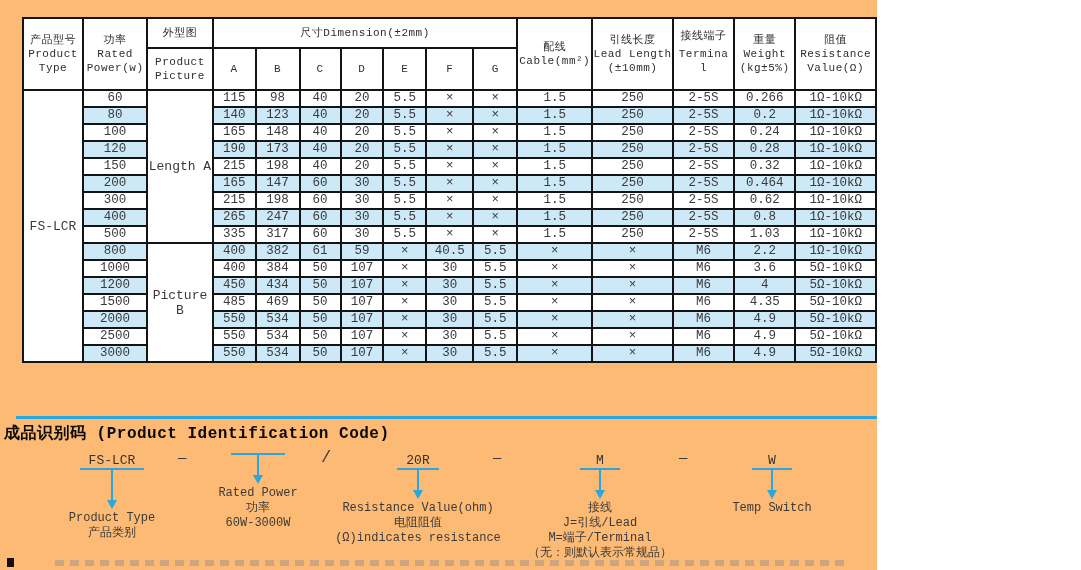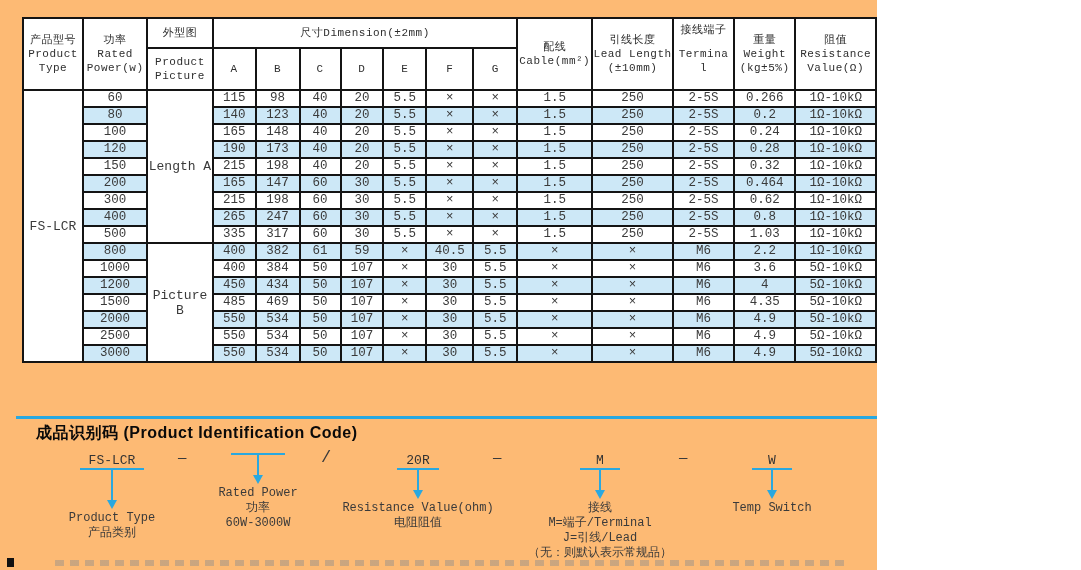--- a/index.html
+++ b/index.html
@@ -10,26 +10,26 @@
   .spec-table{position:absolute;left:22px;top:17px;border-collapse:collapse;table-layout:fixed;}
   .spec-table th,.spec-table td{border:2px solid #141414;text-align:center;vertical-align:middle;
         padding:0;font-weight:normal;background:#fff;}
   .spec-table th{font-size:11px;line-height:14px;color:#2e2e2e;letter-spacing:0.5px;}
   .spec-table td{font-size:12.5px;height:15px;line-height:15px;color:#3a3a3a;}
   .spec-table .hrow1 th{height:28px;}
   .spec-table .hrow2 th{height:40px;}
   tr.hl td{background:#cde8f7;}
   td.merged{background:#fff !important;font-size:13px;}
   .h-line{display:block;}
-  .th-narrow{width:52px;margin:10px auto;word-break:break-all;}
+  .th-narrow{width:52px;margin:4px auto;word-break:break-all;}
 
   
   .blue-rule{position:absolute;left:16px;top:416px;width:1049px;height:3px;background:#29a8e0;}
-  .section-title{position:absolute;left:36px;top:423px;
-        font-family:Liberation Sans, sans-serif;font-weight:bold;
+  .section-title{position:absolute;left:4px;top:423px;
+        font-family:Liberation Mono, monospace;font-weight:bold;
         font-size:16px;color:#0a0a0a;letter-spacing:0.5px;}
 
   .code-block{position:absolute;top:453px;width:260px;text-align:center;}
   .code-text{font-size:13px;height:15px;line-height:15px;color:#333;}
   .underline{height:2px;background:#29a8e0;margin:0 auto;}
   .stem{display:block;width:2px;background:#29a8e0;margin:0 auto;}
   .head{display:block;width:0;height:0;border-left:5px solid transparent;
         border-right:5px solid transparent;border-top:9px solid #29a8e0;margin:0 auto;}
   .labels{margin-top:2px;font-size:12px;line-height:15px;color:#3a3a3a;}
   .sep{position:absolute;top:450px;font-size:14px;color:#3a3a3a;}
@@ -396,34 +396,35 @@
   <span class="sep slash" style="left:321px">/</span>
 
   <div class="code-block" style="left:288px">
     <div class="code-text">20R</div>
     <div class="underline" style="width:42px"></div>
     <span class="stem" style="height:20px"></span>
     <span class="head"></span>
     <div class="labels">
       <div>Resistance Value(ohm)</div>
       <div>电阻阻值</div>
+      <div>(Ω)indicates resistance</div>
     </div>
   </div>
 
   <span class="sep" style="left:493px">—</span>
 
   <div class="code-block" style="left:470px">
     <div class="code-text">M</div>
     <div class="underline" style="width:40px"></div>
     <span class="stem" style="height:20px"></span>
     <span class="head"></span>
     <div class="labels">
       <div>接线</div>
+      <div>J=引线/Lead</div>
       <div>M=端子/Terminal</div>
-      <div>J=引线/Lead</div>
       <div>（无：则默认表示常规品）</div>
     </div>
   </div>
 
   <span class="sep" style="left:679px">—</span>
 
   <div class="code-block" style="left:642px">
     <div class="code-text">W</div>
     <div class="underline" style="width:40px"></div>
     <span class="stem" style="height:20px"></span>

